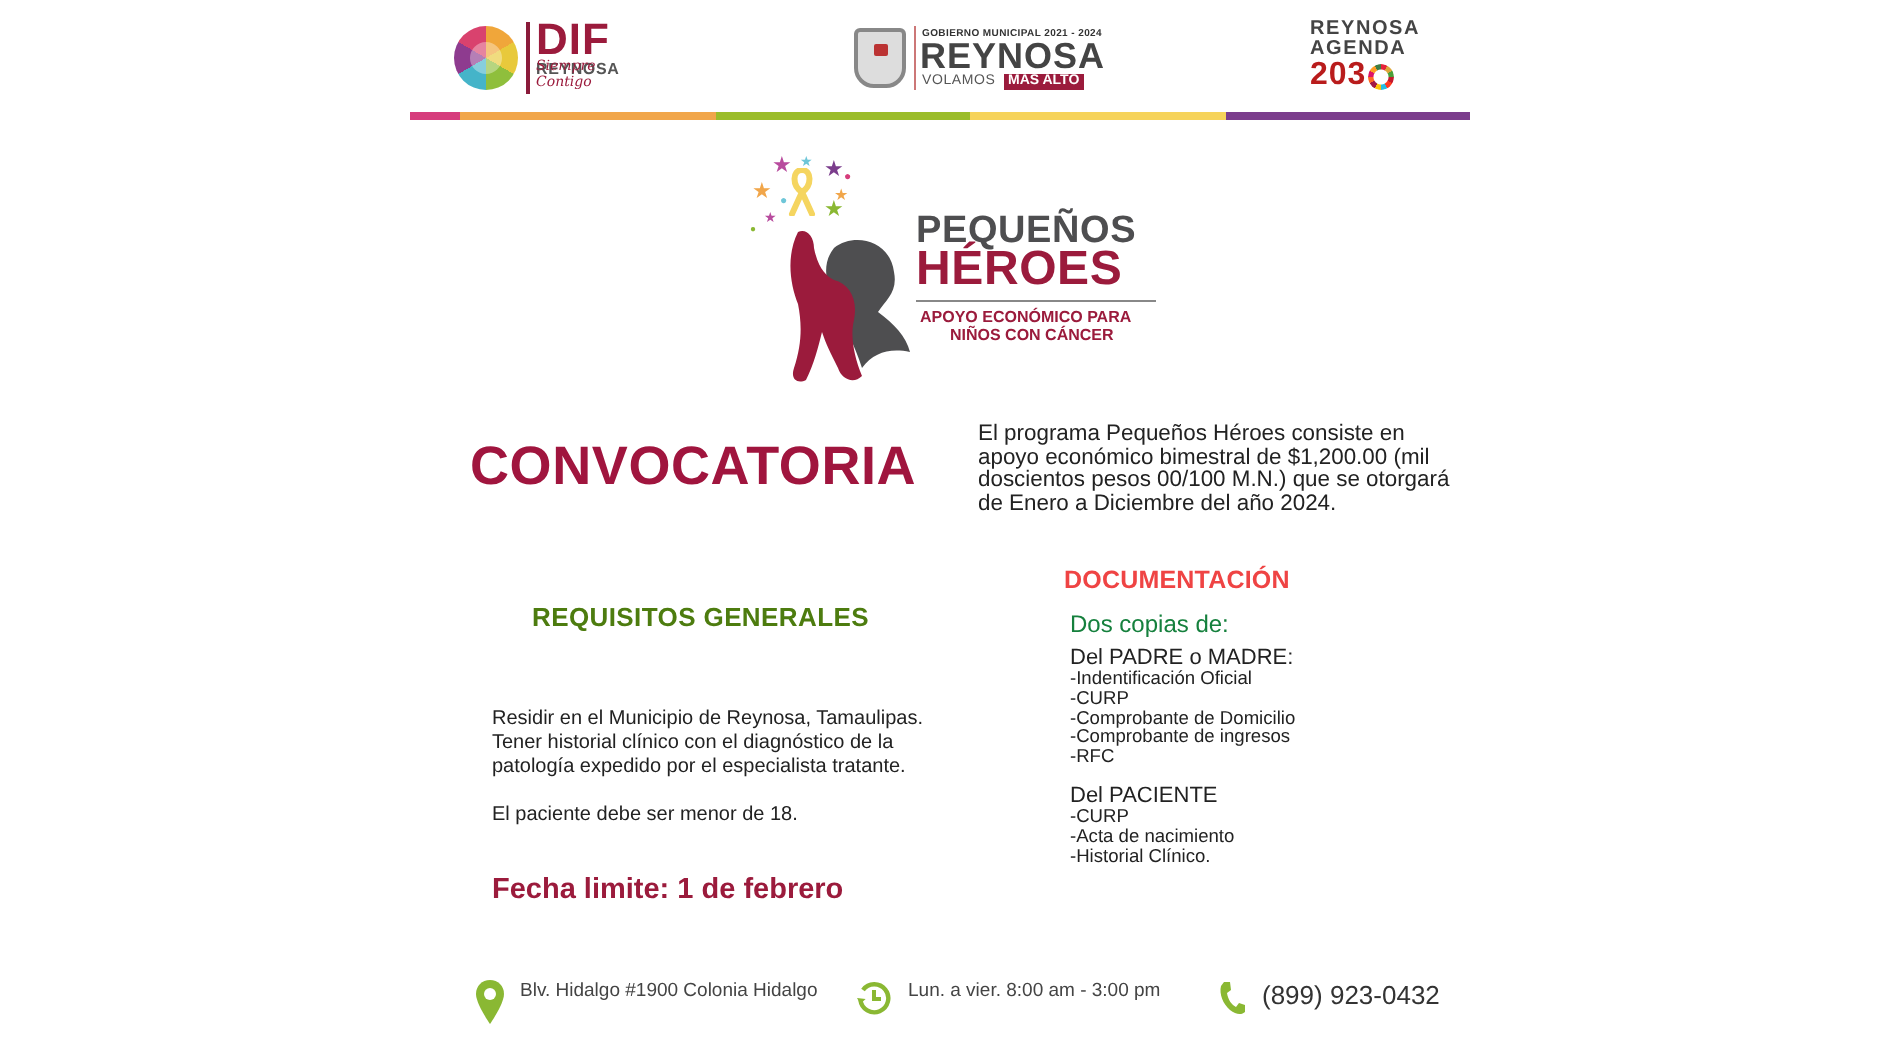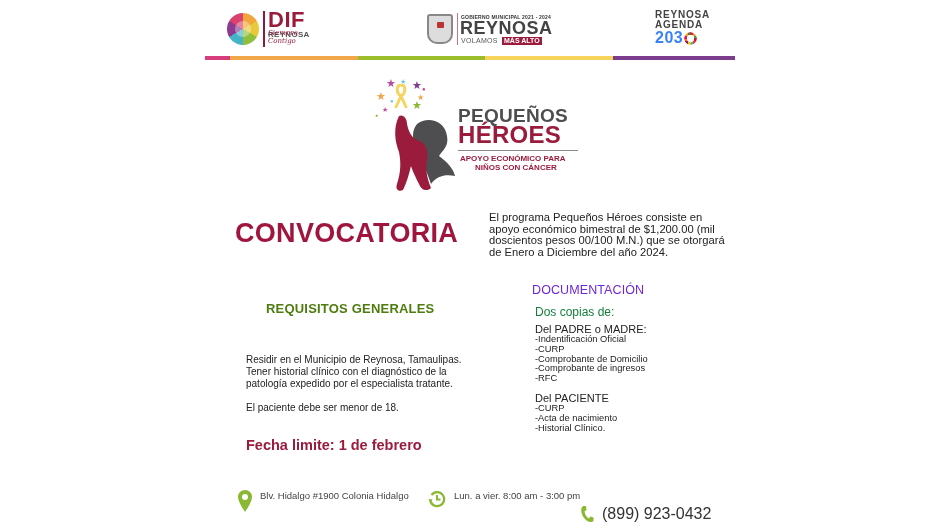--- a/index.html
+++ b/index.html
@@ -22,21 +22,21 @@
     .shield { position: absolute; left: 0; top: 2px; width: 26px; height: 30px; border: 2px solid #888; border-radius: 3px 3px 10px 10px; background: #ddd; }
     .shield::after { content: ""; position: absolute; left: 8px; top: 6px; width: 7px; height: 6px; background: #b33; border-radius: 1px; }
     .gob-sep { position: absolute; left: 30px; top: 1px; width: 1px; height: 32px; background: #c77; }
     .gob-small { position: absolute; left: 34px; top: 2px; font-size: 5px; font-weight: bold; color: #333; letter-spacing: 0.2px; white-space: nowrap; }
     .gob-title { position: absolute; left: 33px; top: 7px; font-size: 18px; font-weight: bold; color: #444; letter-spacing: 0.5px; line-height: 18px; }
     .gob-volamos { position: absolute; left: 34px; top: 25px; font-size: 7px; color: #555; letter-spacing: 0.3px; }
     .gob-mas { position: absolute; left: 75px; top: 25px; font-size: 7px; font-weight: bold; color: #fff; background: #9b1b3c; padding: 0 2px; line-height: 8px; }
 
     .agenda-logo { left: 655px; top: 10px; width: 60px; height: 38px; text-align: left; }
     .ag-line1, .ag-line2 { font-size: 10px; font-weight: bold; color: #444; line-height: 10px; letter-spacing: 0.8px; }
-    .ag-2030 { font-size: 16px; font-weight: bold; color: #3b82f6; line-height: 16px; letter-spacing: 0.5px; display: flex; align-items: center; }
+    .ag-2030 { font-size: 16px; font-weight: bold; color: #b91c1c; line-height: 16px; letter-spacing: 0.5px; display: flex; align-items: center; }
     .ag-ring { display: inline-block; width: 13px; height: 13px; border-radius: 50%; margin-left: 1px;
       background: conic-gradient(#e5243b 0 30deg, #dda63a 30deg 60deg, #4c9f38 60deg 90deg, #c5192d 90deg 120deg, #ff3a21 120deg 150deg, #26bde2 150deg 180deg, #fcc30b 180deg 210deg, #a21942 210deg 240deg, #fd6925 240deg 270deg, #dd1367 270deg 300deg, #fd9d24 300deg 330deg, #3f7e44 330deg 360deg);
       -webkit-mask: radial-gradient(circle, transparent 3.5px, #000 4px); mask: radial-gradient(circle, transparent 3.5px, #000 4px); }
 
     
     .color-bar { left: 205px; top: 56px; width: 530px; height: 4px; display: flex; }
     .color-bar span { height: 100%; display: block; }
 
     
     .hero-logo { left: 372px; top: 76px; width: 210px; height: 118px; }
@@ -56,32 +56,32 @@
 
     
     .req-title { left: 266px; top: 301px; font-size: 13px; font-weight: bold; color: #4d7c0f; letter-spacing: 0.2px; }
     .req-body { left: 246px; top: 354px; width: 230px; font-size: 10px; color: #222; line-height: 12px; }
     .req-body p { margin: 0; white-space: nowrap; }
     .req-gap { height: 12px; }
 
     .fecha { left: 246px; top: 437px; font-size: 14.5px; font-weight: bold; color: #9b1b3c; }
 
     
-    .doc-title { left: 532px; top: 283px; font-size: 12.5px; font-weight: normal; color: #6d28d9; letter-spacing: 0.1px; }
+    .doc-title { left: 532px; top: 283px; font-size: 12.5px; font-weight: bold; color: #ef4444; letter-spacing: 0.1px; }
     .doc-intro { left: 535px; top: 305px; font-size: 12px; color: #15803d; }
     .doc-group { left: 535px; font-size: 9.3px; color: #222; line-height: 9.8px; }
     .doc-group .head { font-size: 11px; font-weight: normal; color: #222; line-height: 11px; margin-bottom: 0px; }
     .doc-padre { top: 324px; }
     .doc-paciente { top: 393px; }
 
     
     .foot-item { top: 490px; display: flex; align-items: flex-start; font-size: 9.5px; color: #444; white-space: nowrap; }
     .foot-addr { left: 238px; }
     .foot-hours { left: 428px; }
-    .foot-phone { left: 580px; font-size: 16px; color: #333; margin-top: 15px; }
+    .foot-phone { left: 609px; font-size: 13px; color: #333; }
     .foot-item svg { margin-right: 8px; }
   </style>
 </head>
 <body>
 
 <div class="abs dif-logo">
   <div class="dif-circle"></div>
   <div class="dif-sep"></div>
   <div class="dif-title">DIF</div>
   <div class="dif-sub">REYNOSA</div>

